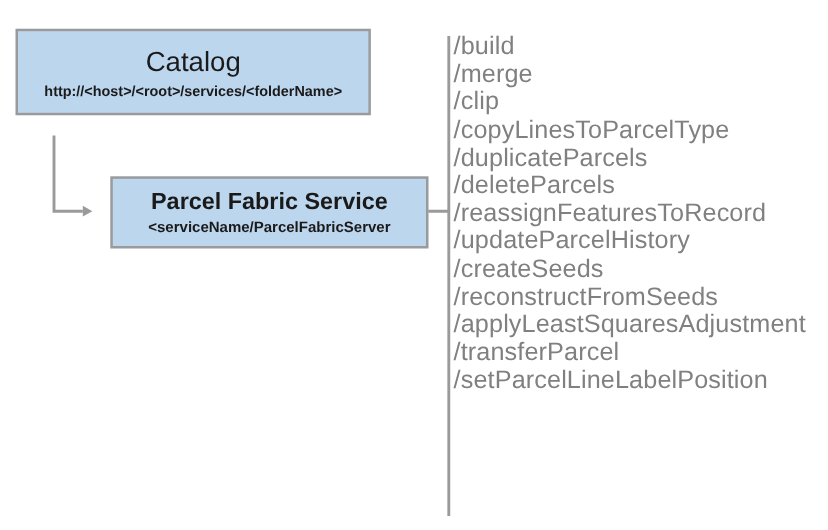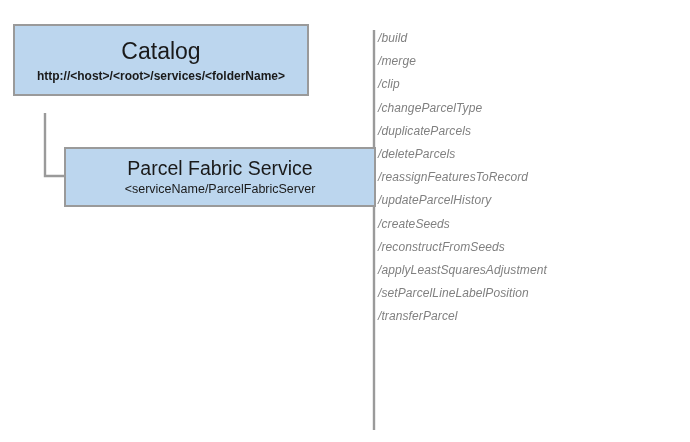--- a/index.html
+++ b/index.html
@@ -60,24 +60,25 @@
     font-size: 23px;
     margin-top: 2px;
     margin-bottom: 6px;
   }
   #node-catalog .node-sub {
     font-size: 12px;
     font-weight: bold;
   }
 
   #node-parcel-fabric-service {
-    left: 64px;
+    left: 92px;
     top: 147px;
-    width: 312px;
+    width: 265px;
     height: 60px;
+    font-weight: bold;
   }
   #node-parcel-fabric-service .node-title {
     font-size: 19.5px;
     margin-top: 1px;
     margin-bottom: 3px;
   }
   #node-parcel-fabric-service .node-sub {
     font-size: 12.5px;
   }
 
@@ -95,26 +96,25 @@
   #operations-list {
     position: absolute;
     left: 378px;
     top: 27px;
     width: 306px;
     margin: 0;
     padding: 0;
     list-style: none;
   }
   #operations-list li {
-    font-size: 12px;
+    font-size: 21px;
     line-height: 23.2px;
     color: #808080;
     white-space: nowrap;
     letter-spacing: 0.1px;
-    font-style: italic;
   }
 </style>
 </head>
 <body>
 
 <div id="diagram">
 
   <svg id="connectors" viewBox="0 0 690 442" width="690" height="442" xmlns="http://www.w3.org/2000/svg">
 
     <path d="M45,113 L45,176 L69,176" fill="none" stroke="#9a9a9a" stroke-width="2.4"></path>
@@ -133,25 +133,25 @@
 
   <div class="node" id="node-parcel-fabric-service">
     <span class="node-title">Parcel Fabric Service</span>
     <span class="node-sub">&lt;serviceName/ParcelFabricServer</span>
   </div>
 
   <ul id="operations-list">
       <li>/build</li>
       <li>/merge</li>
       <li>/clip</li>
-      <li>/changeParcelType</li>
+      <li>/copyLinesToParcelType</li>
       <li>/duplicateParcels</li>
       <li>/deleteParcels</li>
       <li>/reassignFeaturesToRecord</li>
       <li>/updateParcelHistory</li>
       <li>/createSeeds</li>
       <li>/reconstructFromSeeds</li>
       <li>/applyLeastSquaresAdjustment</li>
+      <li>/transferParcel</li>
       <li>/setParcelLineLabelPosition</li>
-      <li>/transferParcel</li>
     </ul>
 
 </div>
 
 </body></html>

